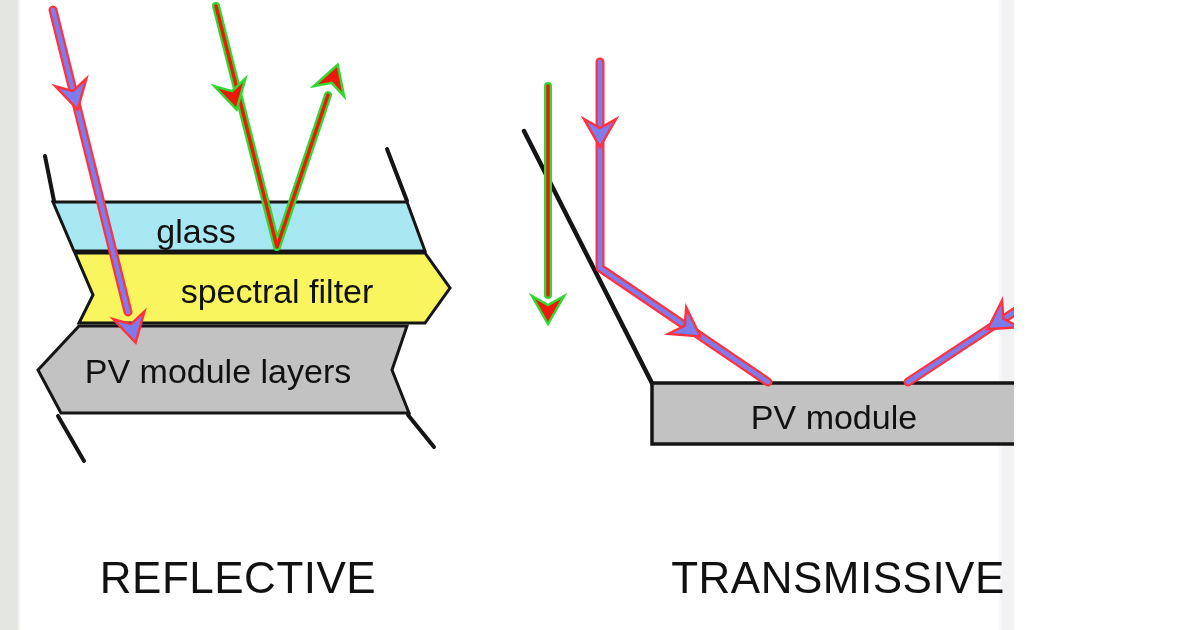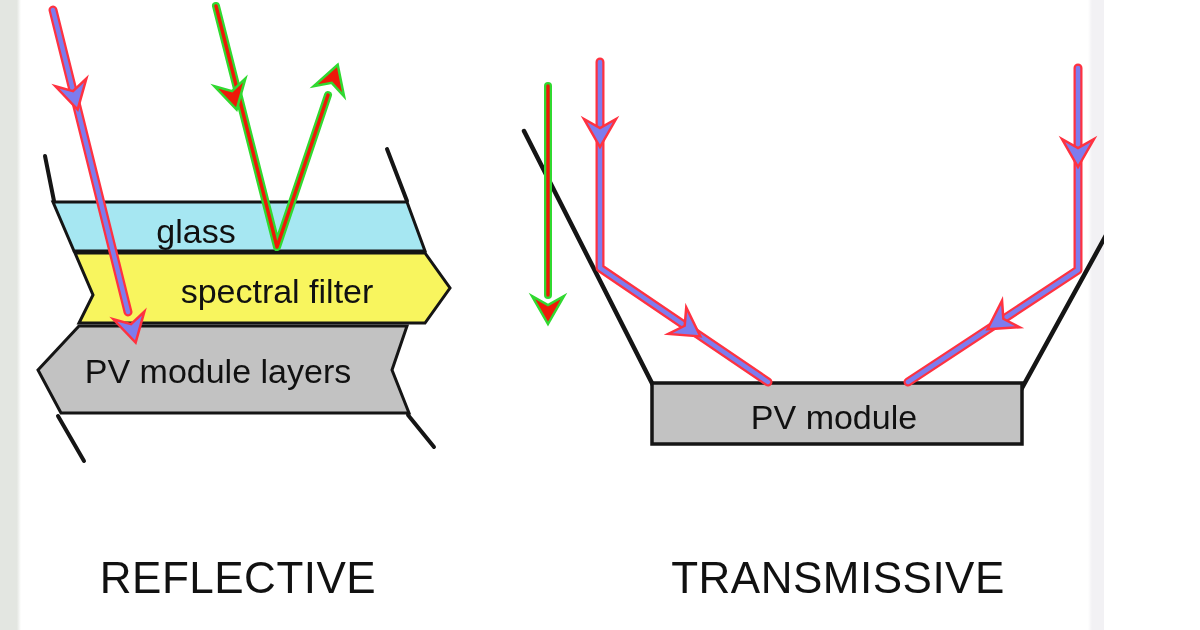--- a/index.html
+++ b/index.html
@@ -1,19 +1,19 @@
 <!DOCTYPE html>
 <html style="--c-page: #ffffff; --c-shade_left: #e3e6e1; --c-shade_right: #f2f1f4; --c-glass: #a6e7f2; --c-filter: #f8f55e; --c-module: #c2c2c2; --c-line: #151515; --c-text: #111111; --c-blue: #7d7cee; --c-blue_edge: #ff3240; --c-red: #ee1909; --c-red_edge: #30d930;"><head>
 <meta charset="utf-8">
 <style>
   html, body { margin: 0; padding: 0; }
   body { background: #ffffff; font-family: "Liberation Sans", sans-serif; }
   #canvas {
     position: relative;
-    width: 1104px;
+    width: 1014px;
     height: 630px;
     overflow: hidden;
     background: var(--c-page, #ffffff);
   }
   .edge-shade { position: absolute; top: 0; height: 100%; }
   #edge-left  { left: 0; width: 21px;
     background: linear-gradient(to right, var(--c-shade_left) 0%, var(--c-shade_left) 80%, #ffffff 100%); }
   #edge-right { right: 0; width: 16px;
     background: linear-gradient(to left, var(--c-shade_right) 0%, var(--c-shade_right) 75%, #ffffff 100%); }
   #diagram-svg { position: absolute; left: 0; top: 0; }

